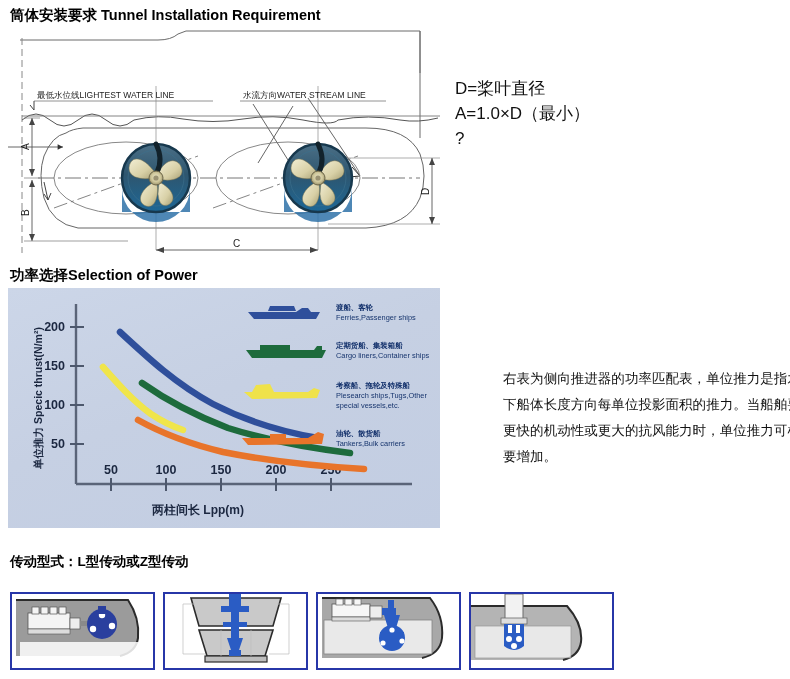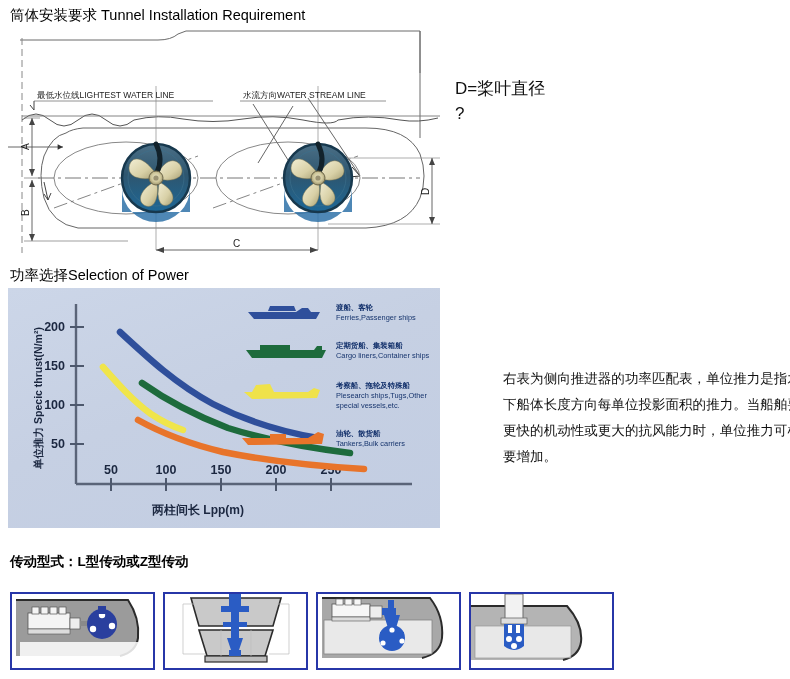--- a/index.html
+++ b/index.html
@@ -13,21 +13,21 @@
     position: relative;
     font-family: "Liberation Sans", "DejaVu Sans", sans-serif;
     color: #000;
     overflow: hidden;
   }
   .abs { position: absolute; }
 
   
   .sec-title {
     font-size: 14.5px;
-    font-weight: normal;
+    font-weight: bold;
     letter-spacing: 0px;
     white-space: nowrap;
   }
   #title-tunnel { left: 10px; top: 6px; }
   #title-power  { left: 10px; top: 266px; }
 
   
   #drawing {
     left: 8px; top: 28px;
     width: 432px; height: 232px;
@@ -215,20 +215,21 @@
     <text x="235" y="70" font-family="Liberation Sans, sans-serif" font-size="8.5" fill="#222">水流方向WATER STREAM LINE</text>
     <text x="21" y="122" font-family="Liberation Sans, sans-serif" font-size="10" fill="#222" transform="rotate(-90 21 122)">A</text>
     <text x="21" y="188" font-family="Liberation Sans, sans-serif" font-size="10" fill="#222" transform="rotate(-90 21 188)">B</text>
     <text x="225" y="219" font-family="Liberation Sans, sans-serif" font-size="10" fill="#222">C</text>
     <text x="421" y="167" font-family="Liberation Sans, sans-serif" font-size="10" fill="#222" transform="rotate(-90 421 167)">D</text>
   </svg>
 </div>
 
 <div class="abs" id="formula-block">
   <div class="fline">D=桨叶直径</div>
+  <div class="fline">A=1.0×D（最小）</div>
   <div class="fline">?</div>
 </div>
 
 <div class="abs sec-title" id="title-power">功率选择Selection of Power</div>
 
 <div class="abs" id="chart">
   <svg width="432" height="240" viewBox="0 0 432 240" xmlns="http://www.w3.org/2000/svg">
 
     <line x1="68" y1="16" x2="68" y2="196" stroke="#5a6478" stroke-width="2.4"></line>
     <line x1="68" y1="196" x2="404" y2="196" stroke="#5a6478" stroke-width="2.4"></line>

